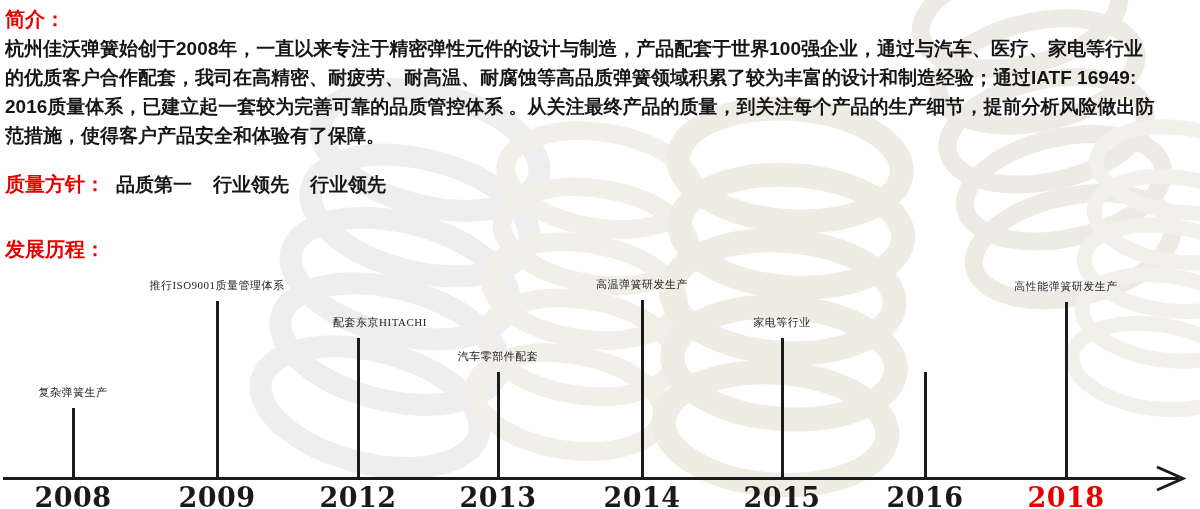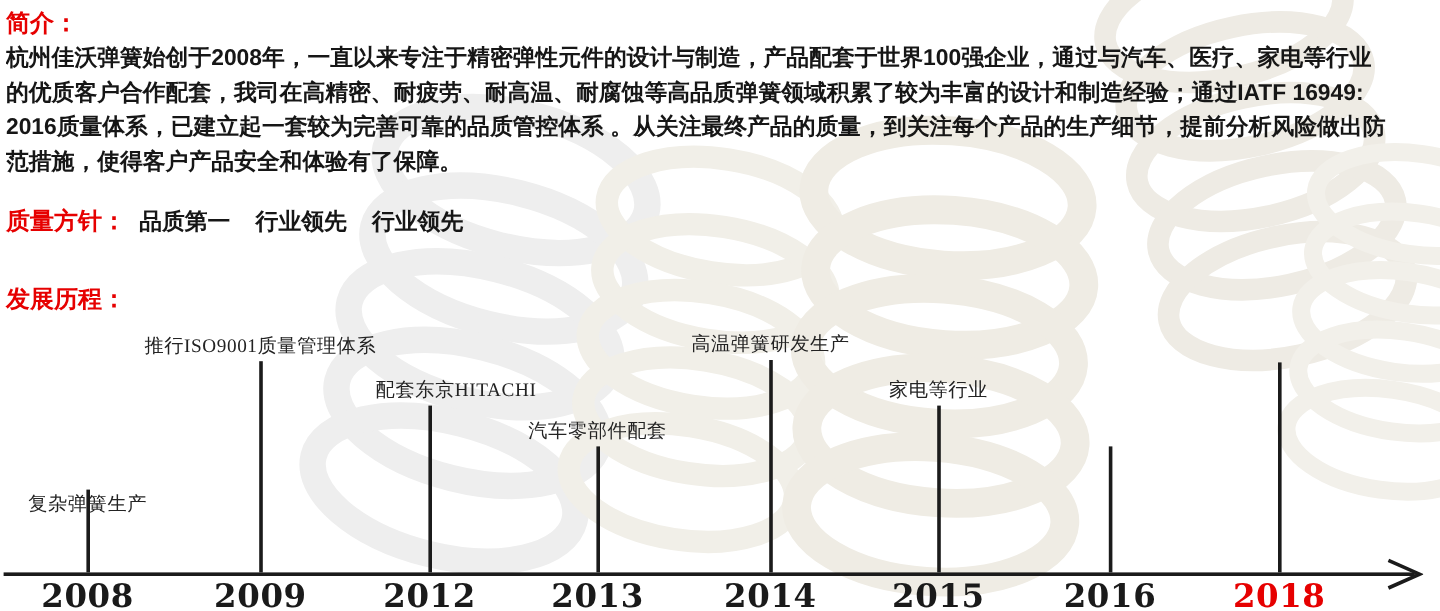--- a/index.html
+++ b/index.html
@@ -68,21 +68,21 @@
   .m-stem {
     position: absolute;
     width: 3px;
     background: #1b1b1b;
   }
   .m-label {
     position: absolute;
     transform: translateX(-50%);
     white-space: nowrap;
     font-family: "Liberation Serif", "DejaVu Serif", serif;
-    font-size: 16px;
+    font-size: 11px;
     color: #232323;
     letter-spacing: 0.5px;
   }
   .m-year {
     position: absolute;
     top: 207px;
     transform: translateX(-50%);
     font-family: "DejaVu Serif", serif;
     font-weight: bold;
     font-size: 27px;
@@ -128,38 +128,39 @@
     </div>
 
     <div class="red-heading dev-heading">发展历程：</div>
 
     <div class="timeline">
       <div class="axis"></div>
       <svg class="axis-arrow" width="34" height="28" viewBox="0 0 34 28" aria-hidden="true">
         <polyline points="5,2 31,13.5 5,25" fill="none" stroke="#1b1b1b" stroke-width="3"></polyline>
       </svg>
 
-    <div class="m-label" style="left: 73px; top: 110px; margin-top: 25px;">复杂弹簧生产</div>
+    <div class="m-label" style="left: 73px; top: 110px;">复杂弹簧生产</div>
         <div class="m-stem" style="left: 72px; top: 133px; height: 69px;"></div>
         <div class="m-year" style="left: 73px; color: rgb(26, 26, 26);">2008</div>
         <div class="m-label" style="left: 217px; top: 3px;">推行ISO9001质量管理体系</div>
         <div class="m-stem" style="left: 216px; top: 26px; height: 176px;"></div>
         <div class="m-year" style="left: 217px; color: rgb(26, 26, 26);">2009</div>
         <div class="m-label" style="left: 380px; top: 40px;">配套东京HITACHI</div>
         <div class="m-stem" style="left: 357px; top: 63px; height: 139px;"></div>
         <div class="m-year" style="left: 358px; color: rgb(26, 26, 26);">2012</div>
         <div class="m-label" style="left: 498px; top: 74px;">汽车零部件配套</div>
         <div class="m-stem" style="left: 497px; top: 97px; height: 105px;"></div>
         <div class="m-year" style="left: 498px; color: rgb(26, 26, 26);">2013</div>
         <div class="m-label" style="left: 642px; top: 2px;">高温弹簧研发生产</div>
         <div class="m-stem" style="left: 641px; top: 25px; height: 177px;"></div>
         <div class="m-year" style="left: 642px; color: rgb(26, 26, 26);">2014</div>
         <div class="m-label" style="left: 782px; top: 40px;">家电等行业</div>
         <div class="m-stem" style="left: 781px; top: 63px; height: 139px;"></div>
         <div class="m-year" style="left: 782px; color: rgb(26, 26, 26);">2015</div>
         <div class="m-stem" style="left: 924px; top: 97px; height: 105px;"></div>
         <div class="m-year" style="left: 925px; color: rgb(26, 26, 26);">2016</div>
+        <div class="m-label" style="left: 1066px; top: 4px;">高性能弹簧研发生产</div>
         <div class="m-stem" style="left: 1065px; top: 27px; height: 175px;"></div>
         <div class="m-year" style="left: 1066px; color: rgb(230, 0, 0);">2018</div>
       </div>
 
   </div>
 </div>
 
 </body></html>

